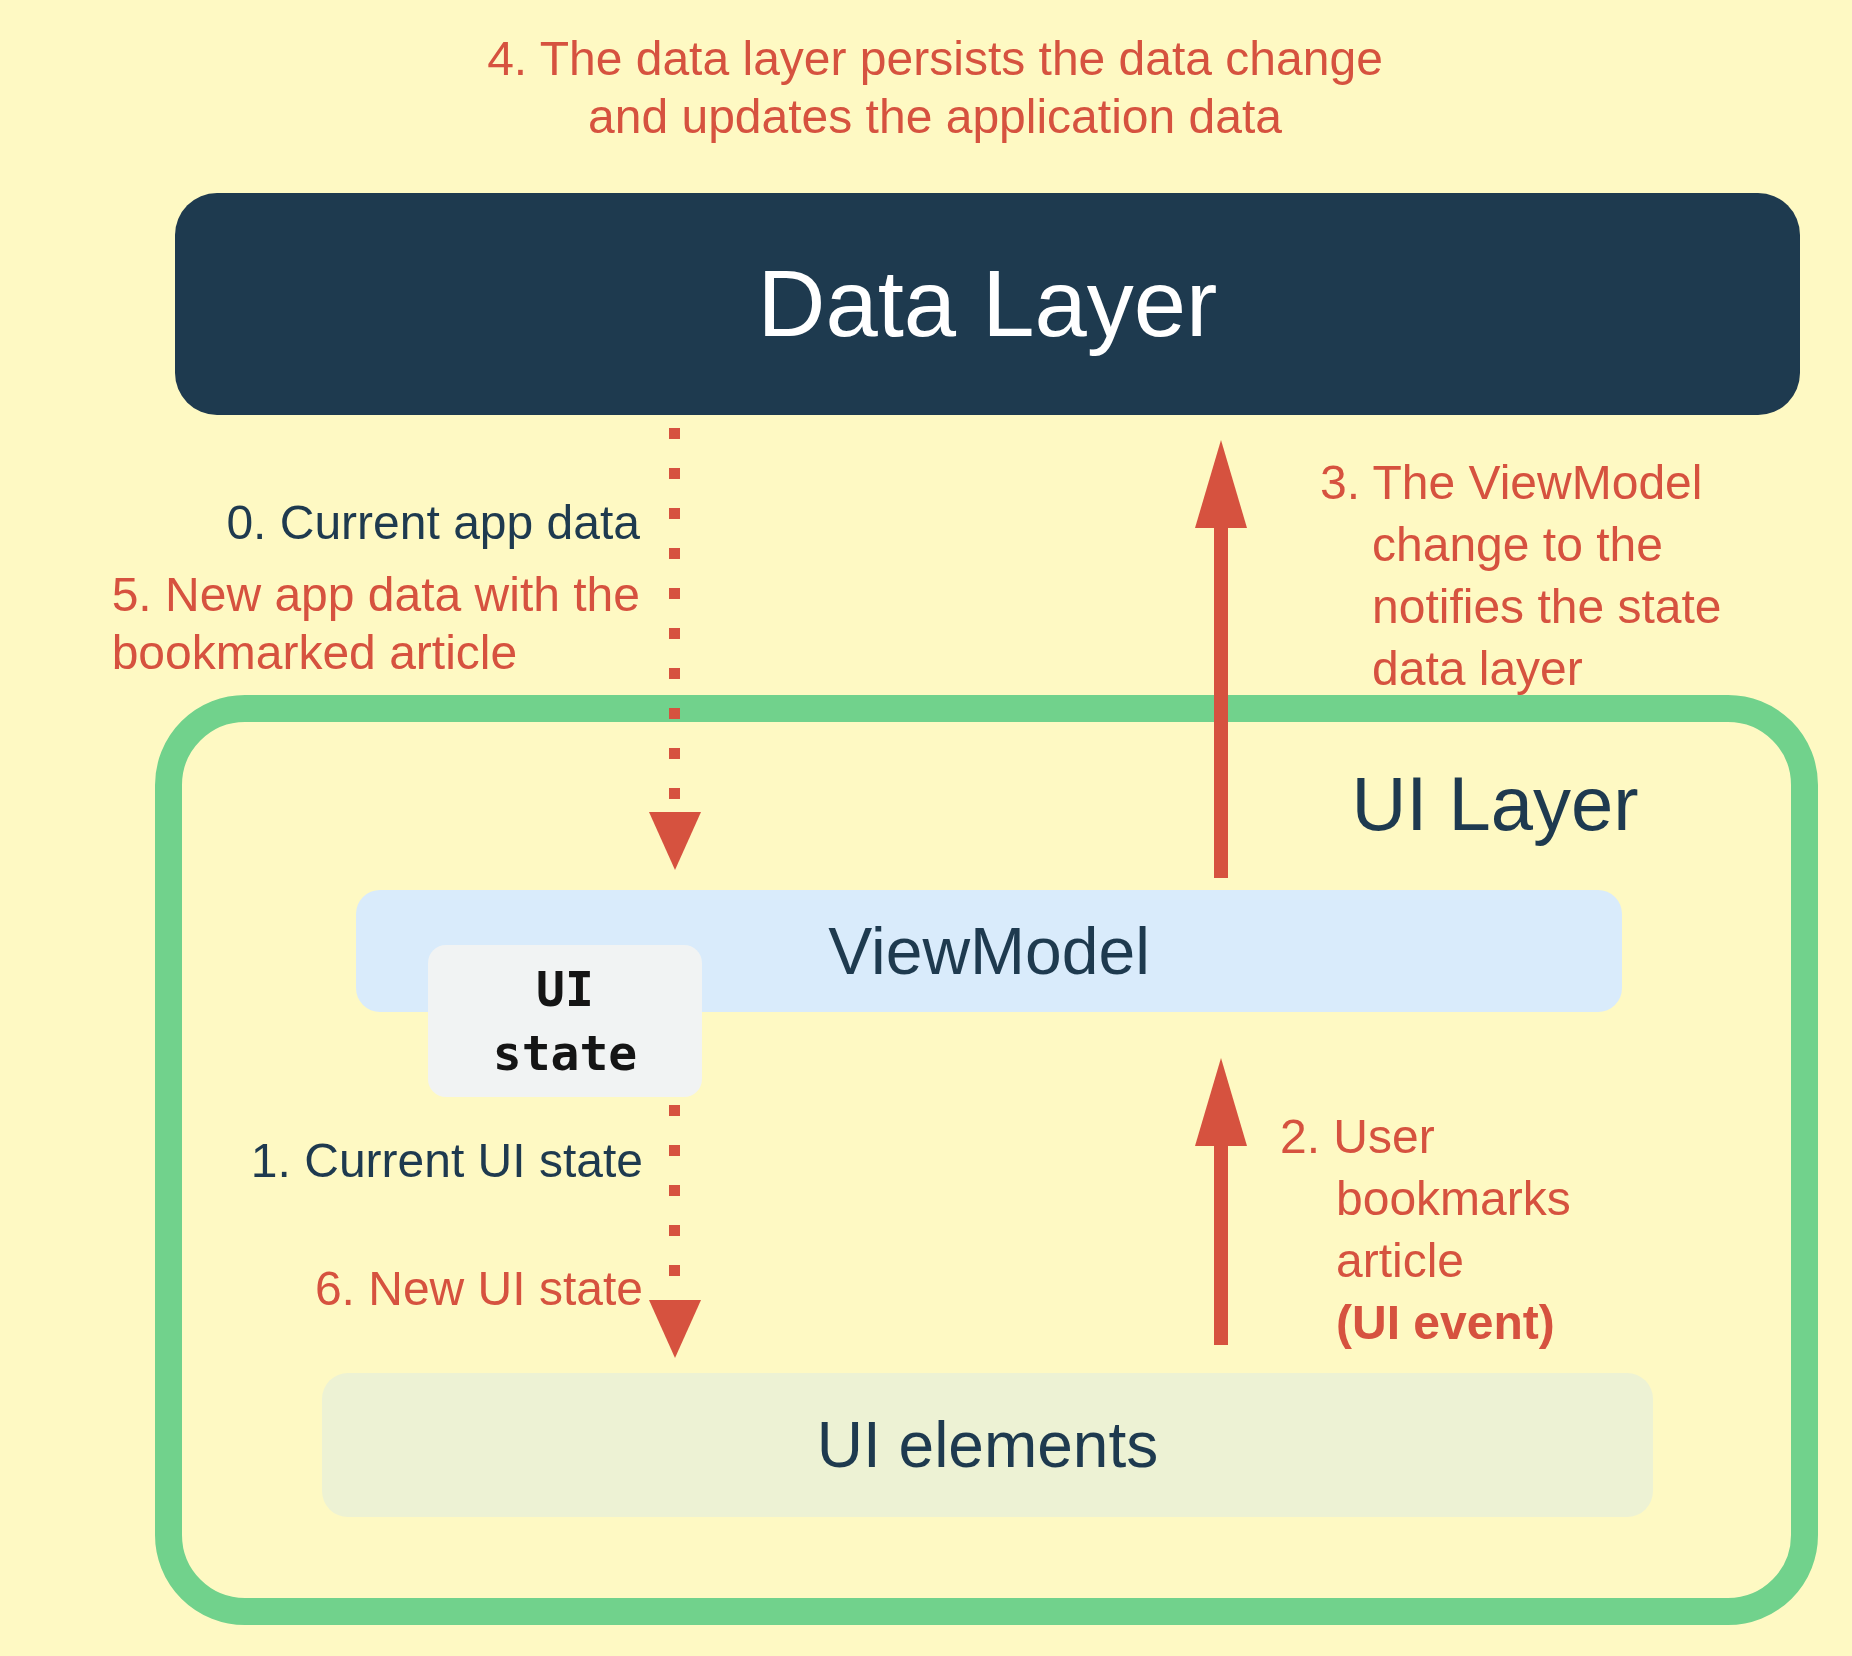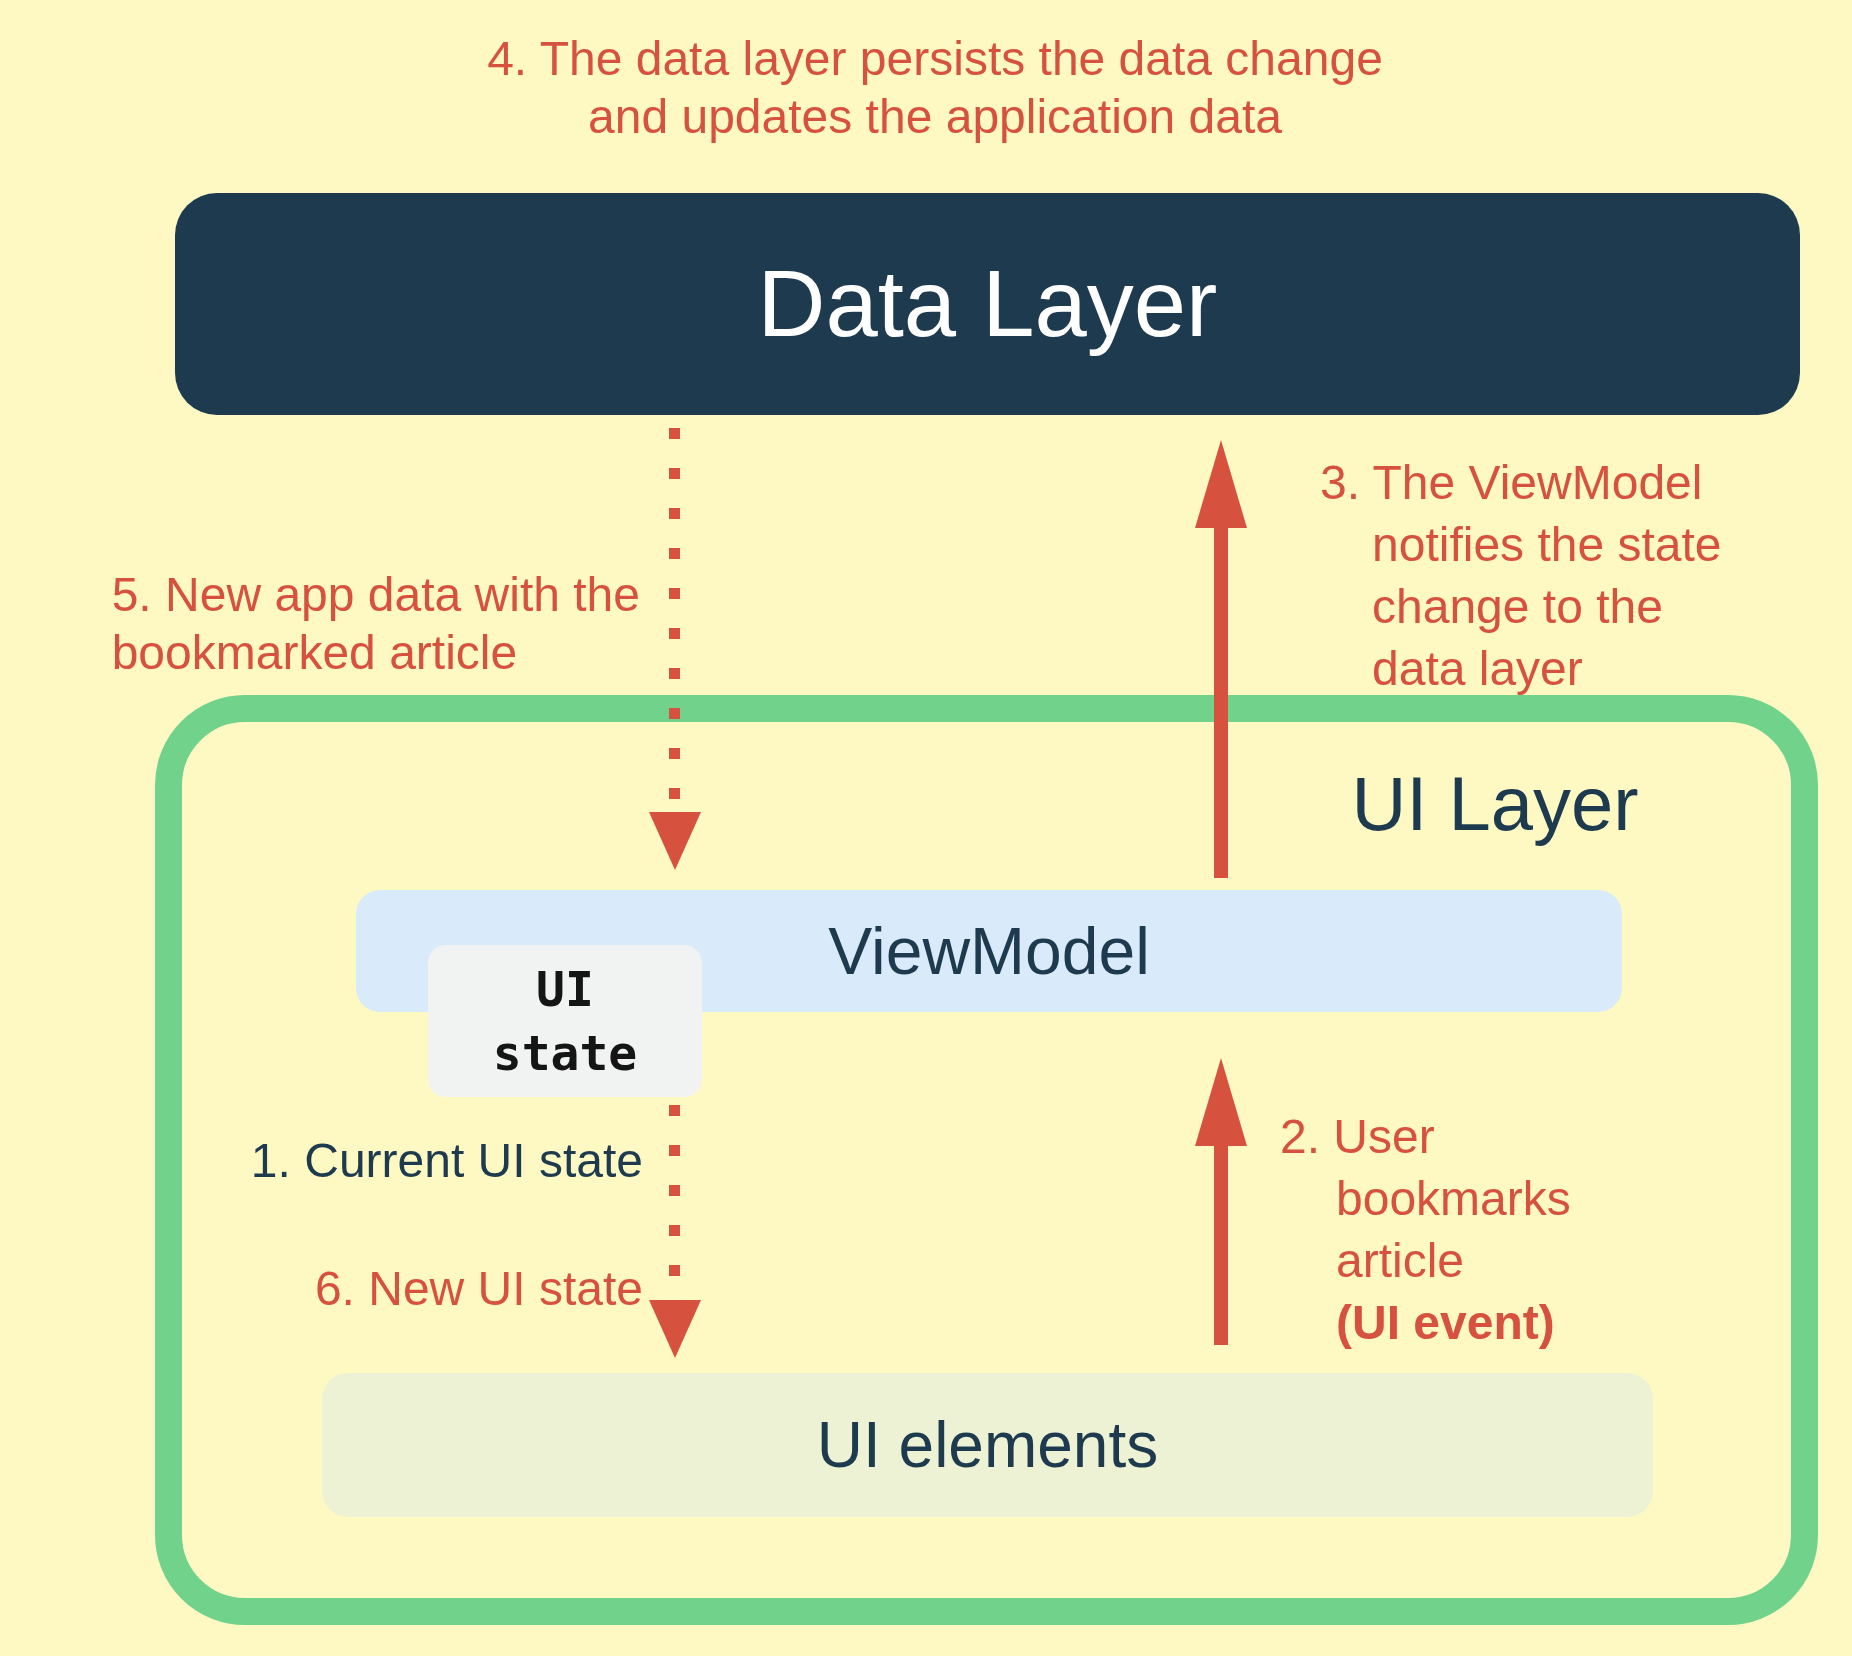--- a/index.html
+++ b/index.html
@@ -100,20 +100,21 @@
 
   <div class="cap4">
     <div>4. The data layer persists the data change</div>
     <div>and updates the application data</div>
   </div>
 
   <div class="data-layer">
     <span>Data Layer</span>
   </div>
 
+  <div class="lbl navy step0">0. Current app data</div>
 
   <div class="lbl red step5">
     <div>5. New app data with the</div>
     <div>bookmarked article</div>
   </div>
 
   <div class="dots dots1">
     <i class="dot"></i>
     <i class="dot"></i>
     <i class="dot"></i>
@@ -125,22 +126,22 @@
     <i class="dot"></i>
     <i class="dot"></i>
   </div>
   <div class="head-down h1"></div>
 
   <div class="head-up h3"></div>
   <div class="shaft s3"></div>
 
   <div class="lbl red step3">
     <div>3. The ViewModel</div>
+    <div class="ind">change to the</div>
     <div class="ind">notifies the state</div>
-    <div class="ind">change to the</div>
     <div class="ind">data layer</div>
   </div>
 
   <div class="ui-layer"></div>
   <div class="ui-layer-title">UI Layer</div>
 
   <div class="vm-bar">
     <span>ViewModel</span>
   </div>
 

